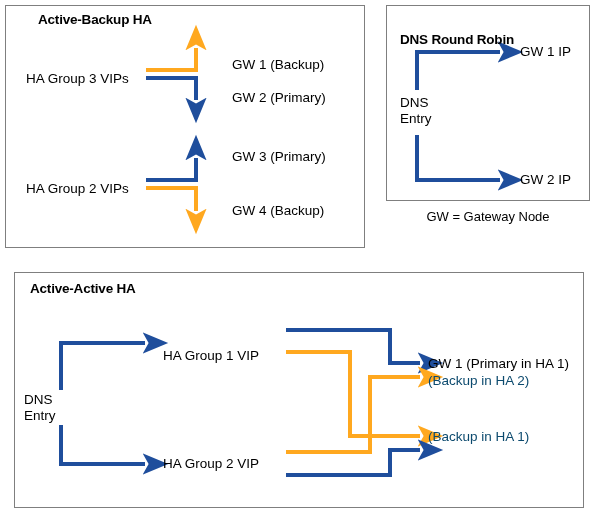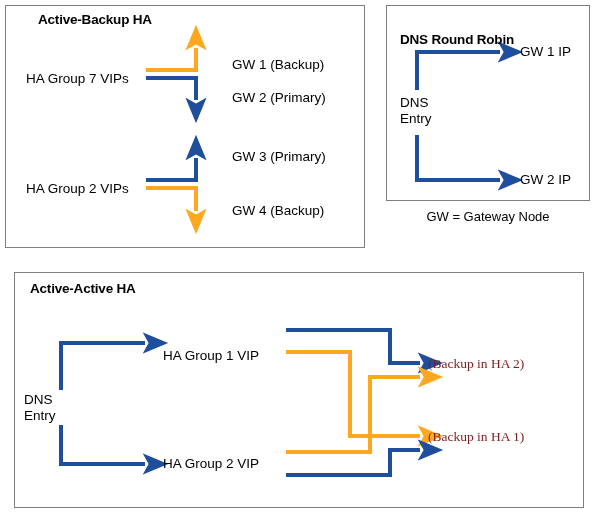--- a/index.html
+++ b/index.html
@@ -25,21 +25,21 @@
     letter-spacing:-0.2px;
     white-space:nowrap;
   }
   .node-label{
     position:absolute;
     font-size:13.5px;
     white-space:nowrap;
     line-height:16px;
   }
   .node-label.two-line{ line-height:17px; }
-  .sub-blue{ color:#7f1d1d; display:block;font-family:Liberation Serif, serif; }
+  .sub-blue{ color:#0c4a6e; display:block; }
   .legend{
     position:absolute;
     font-size:13px;
     line-height:17px;
     white-space:nowrap;
     text-align:center;
   }
   svg.wires{
     position:absolute;left:0;top:0;width:600px;height:515px;
     pointer-events:none;
@@ -84,21 +84,21 @@
     <path d="M286,352 L350,352 L350,436 L420,436" stroke="#FFA81F" marker-end="url(#arrow-orange)"></path>
 
     <path d="M286,452 L370,452 L370,377 L420,377" stroke="#FFA81F" marker-end="url(#arrow-orange)"></path>
 
     <path d="M286,475 L390,475 L390,450 L420,450" stroke="#1F4E9C" marker-end="url(#arrow-blue)"></path>
   </g>
 </svg>
 
 <div class="panel-title" style="left:22px; top:12px;margin-left:16px;">Active-Backup HA</div>
 
-<div class="node-label" style="left:26px; top:71px;">HA Group 7 VIPs</div>
+<div class="node-label" style="left:26px; top:71px;">HA Group 3 VIPs</div>
 <div class="node-label" style="left:26px; top:181px;">HA Group 2 VIPs</div>
 
 <div class="node-label" style="left:232px; top:39px;margin-top:18px;">GW 1 (Backup)</div>
 <div class="node-label" style="left:232px; top:90px;">GW 2 (Primary)</div>
 <div class="node-label" style="left:232px; top:149px;">GW 3 (Primary)</div>
 <div class="node-label" style="left:232px; top:203px;">GW 4 (Backup)</div>
 
 <div class="panel-title" style="left:400px; top:12px;margin-top:20px;">DNS Round Robin</div>
 
 <div class="node-label" style="left:400px; top:95px;">DNS</div>
@@ -113,18 +113,19 @@
 
 <div class="panel-title" style="left:30px; top:281px;">Active-Active HA</div>
 
 <div class="node-label" style="left:24px; top:392px;">DNS</div>
 <div class="node-label" style="left:24px; top:408px;">Entry</div>
 
 <div class="node-label" style="left:163px; top:335px;margin-top:13px;">HA Group 1 VIP</div>
 <div class="node-label" style="left:163px; top:456px;">HA Group 2 VIP</div>
 
 <div class="node-label two-line" style="left:428px; top:355px;">
+  <span>GW 1 (Primary in HA 1)</span>
   <span class="sub-blue">(Backup in HA 2)</span>
 </div>
 
 <div class="node-label two-line" style="left:428px; top:428px;">
   <span class="sub-blue">(Backup in HA 1)</span>
 </div>
 
 </body></html>

